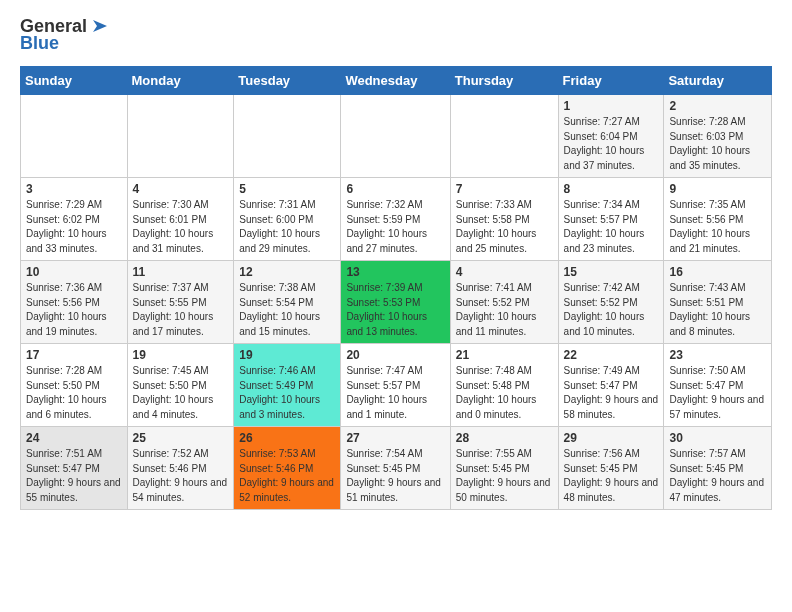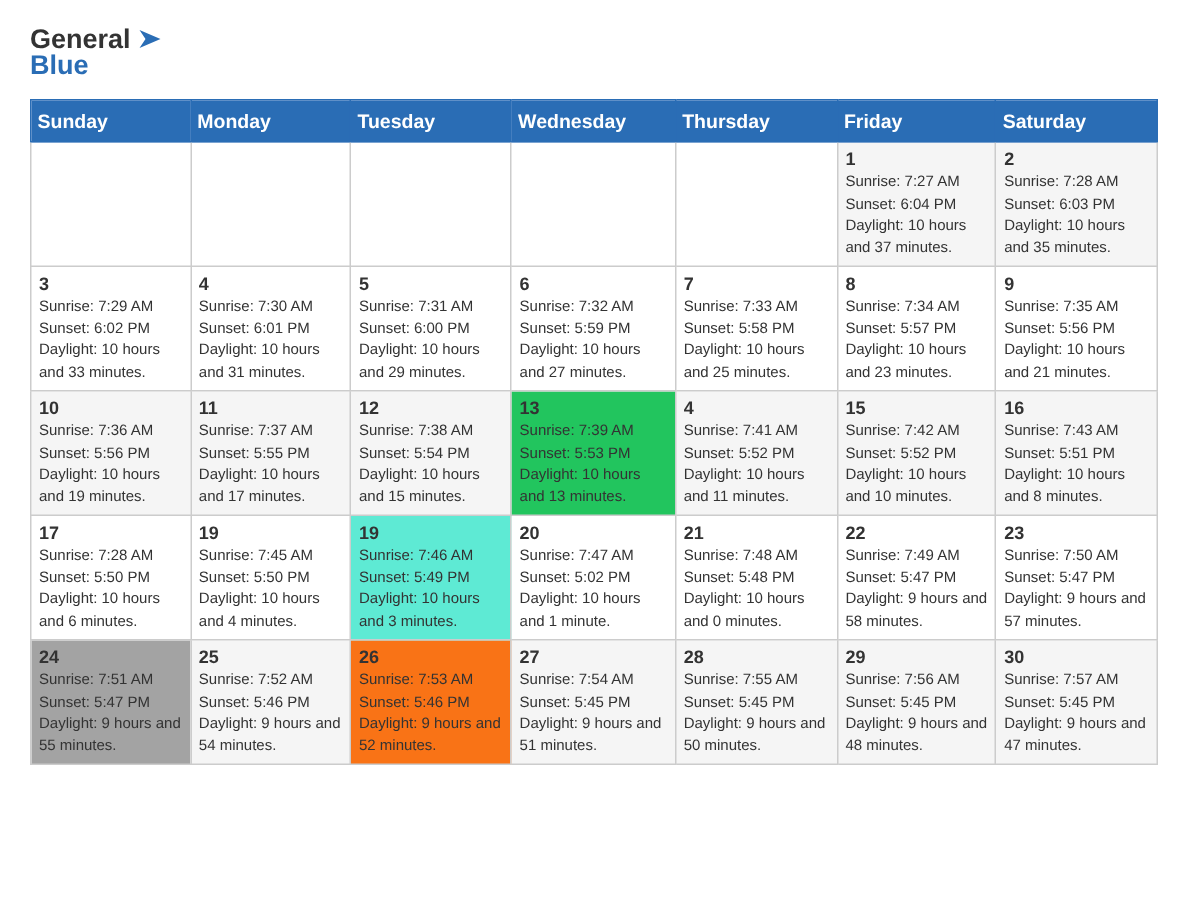--- a/index.html
+++ b/index.html
@@ -247,21 +247,21 @@
           </td>
           <td style="background: #5eead4;">
             <span class="day-num">19</span>
             <div class="day-info" style="white-space: pre-line;">Sunrise: 7:46 AM
 Sunset: 5:49 PM
 Daylight: 10 hours and 3 minutes.</div>
           </td>
           <td style="background: rgb(255, 255, 255);">
             <span class="day-num">20</span>
             <div class="day-info" style="white-space: pre-line;">Sunrise: 7:47 AM
-Sunset: 5:02 PM
+Sunset: 5:57 PM
 Daylight: 10 hours and 1 minute.</div>
           </td>
           <td style="background: rgb(255, 255, 255);">
             <span class="day-num">21</span>
             <div class="day-info" style="white-space: pre-line;">Sunrise: 7:48 AM
 Sunset: 5:48 PM
 Daylight: 10 hours and 0 minutes.</div>
           </td>
           <td style="background: rgb(255, 255, 255);">
             <span class="day-num">22</span>
@@ -270,21 +270,21 @@
 Daylight: 9 hours and 58 minutes.</div>
           </td>
           <td style="background: rgb(255, 255, 255);">
             <span class="day-num">23</span>
             <div class="day-info" style="white-space: pre-line;">Sunrise: 7:50 AM
 Sunset: 5:47 PM
 Daylight: 9 hours and 57 minutes.</div>
           </td>
         </tr>
         <tr>
-          <td style="background: #a3a3a3;">
+          <td style="background: #e5e5e5;">
             <span class="day-num">24</span>
             <div class="day-info" style="white-space: pre-line;">Sunrise: 7:51 AM
 Sunset: 5:47 PM
 Daylight: 9 hours and 55 minutes.</div>
           </td>
           <td style="background: rgb(245, 245, 245);">
             <span class="day-num">25</span>
             <div class="day-info" style="white-space: pre-line;">Sunrise: 7:52 AM
 Sunset: 5:46 PM
 Daylight: 9 hours and 54 minutes.</div>

